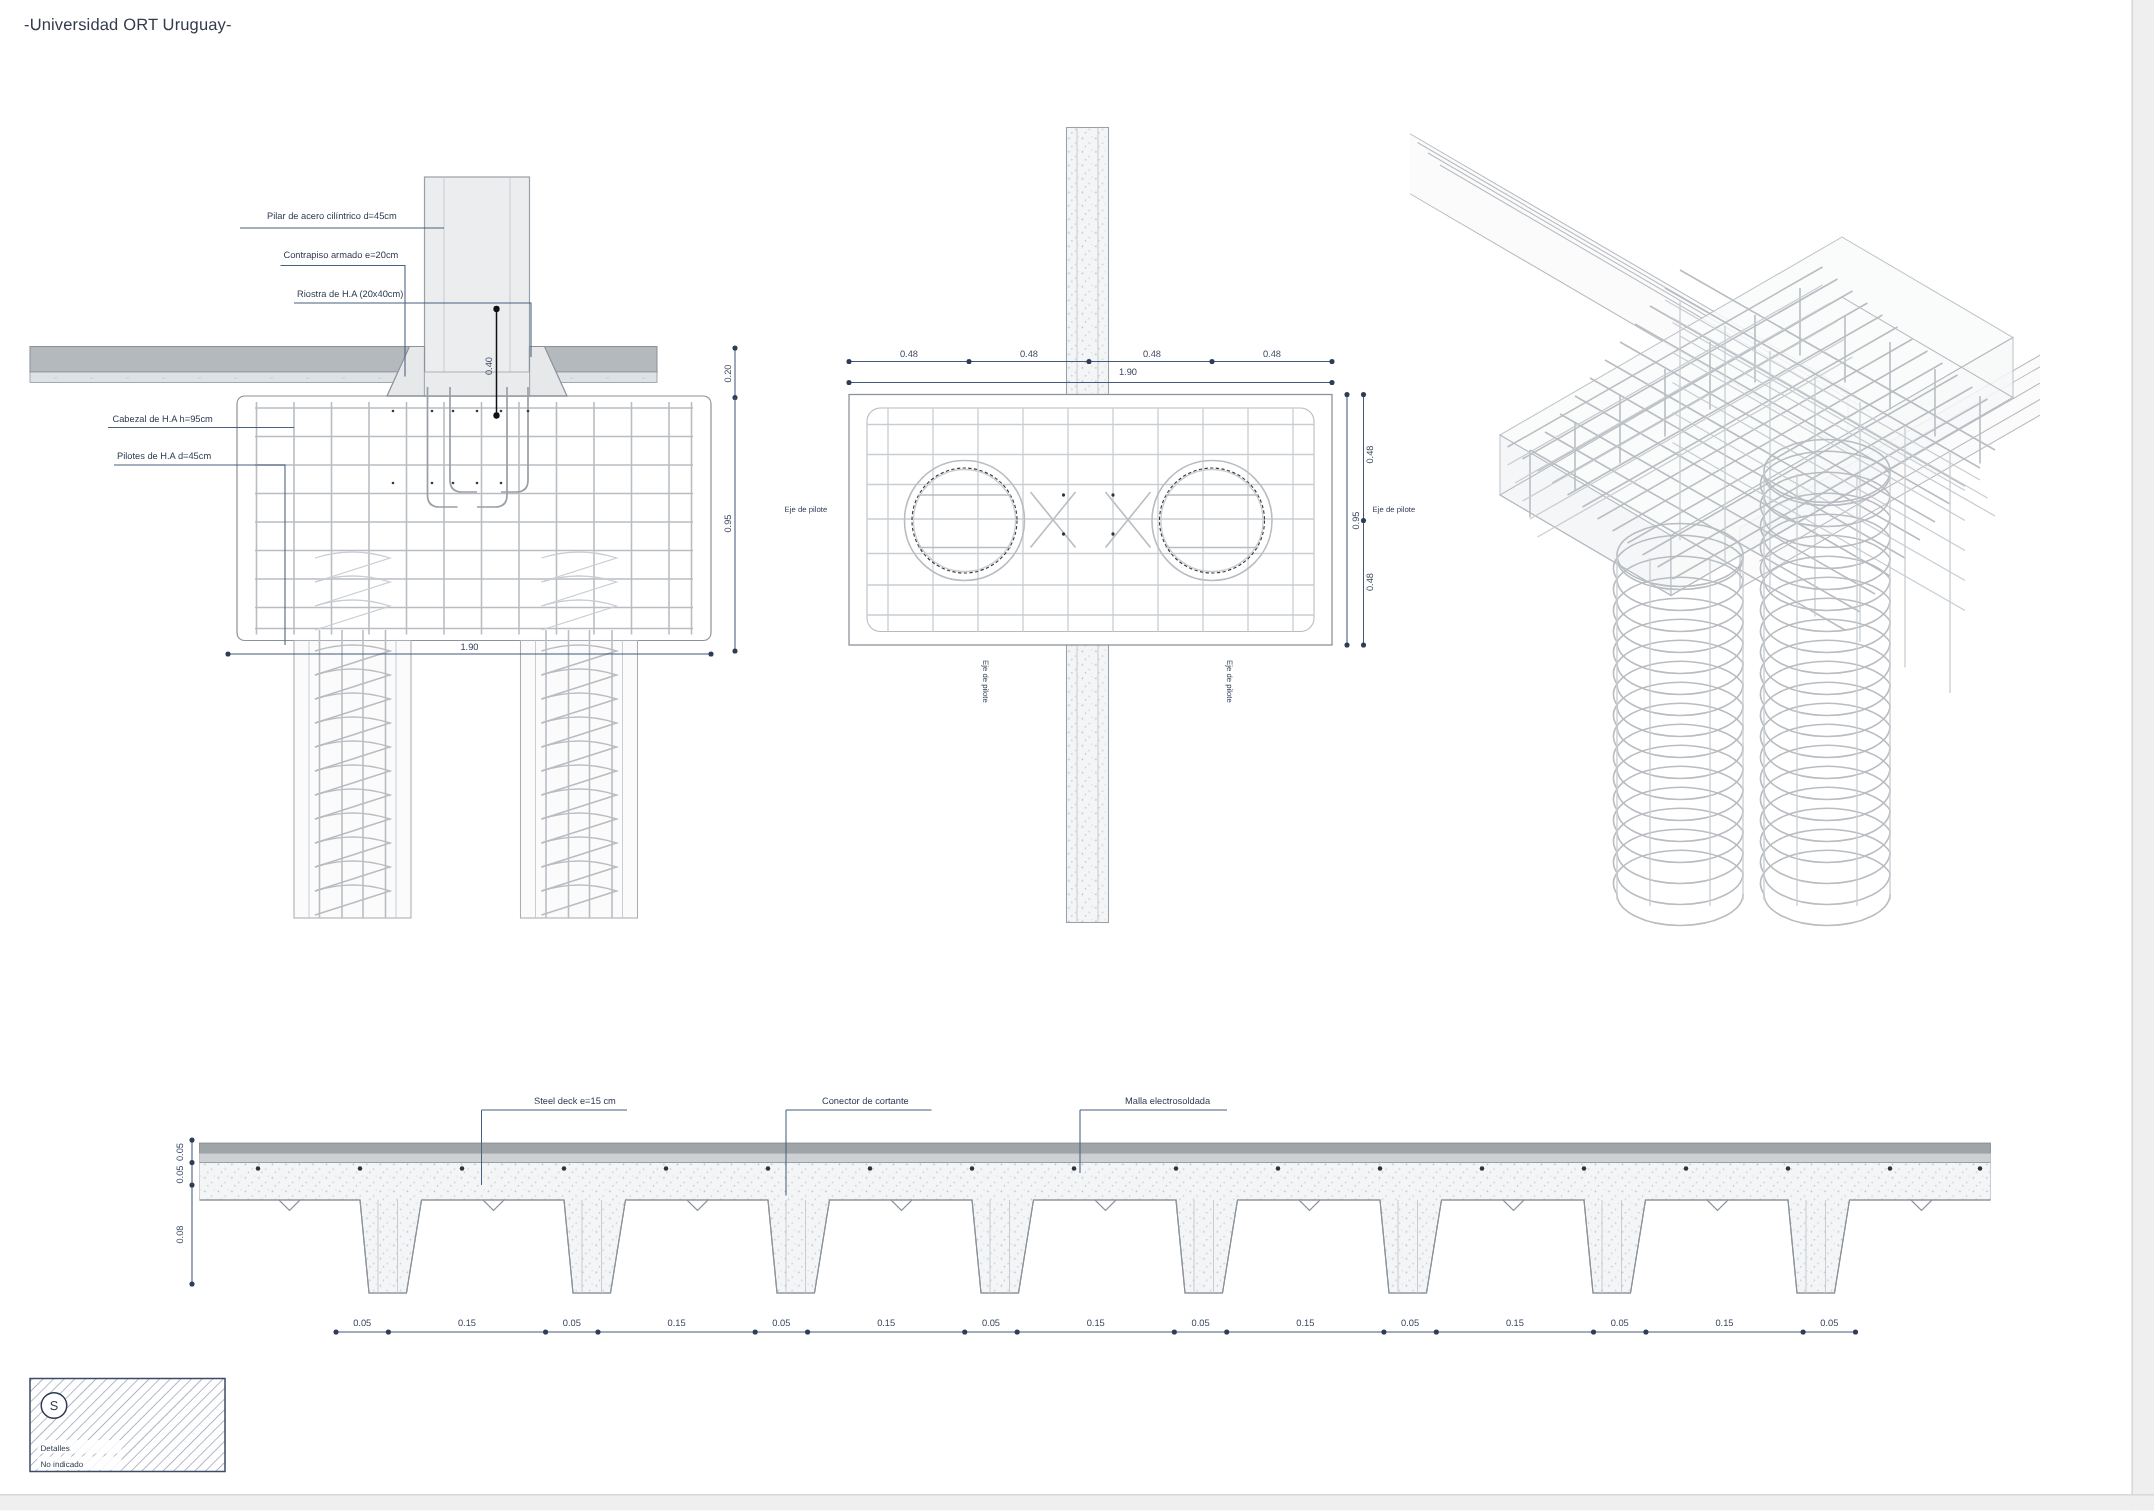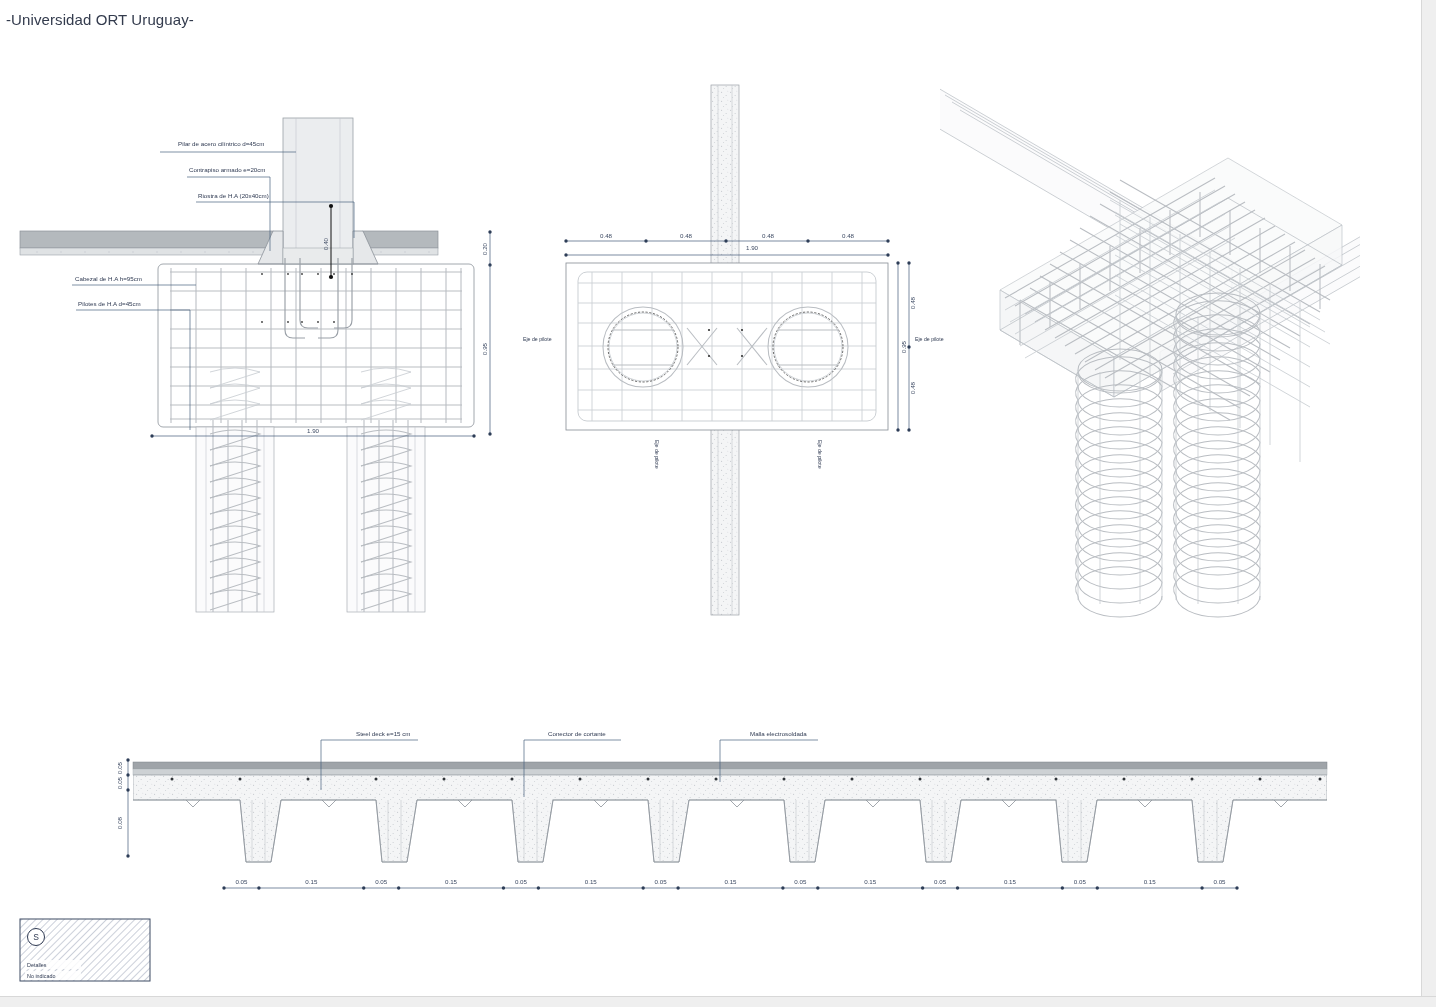--- a/index.html
+++ b/index.html
@@ -18,22 +18,22 @@
   }
   .gutter-right{
     position:absolute;right:0;top:0;width:14px;height:1007px;
     background:#efefef;border-left:1px solid #d8d8d8;
   }
   .gutter-bottom{
     position:absolute;left:0;bottom:0;width:1436px;height:10px;
     background:#efefef;border-top:1px solid #d8d8d8;
   }
   .sheet-title{
-    position:absolute;left:6px;top:11px;
-    font-size:15px;color:#333b4d;letter-spacing:.1px;
+    position:absolute;left:16px;top:11px;
+    font-size:11px;color:#333b4d;letter-spacing:.1px;
     white-space:nowrap;
   }
   svg{position:absolute;left:0;top:0;overflow:visible;}
   text{font-family:"Liberation Sans", sans-serif;fill:#2f3a52;}
   .lbl{font-size:6.2px;}
   .dim{font-size:6.2px;fill:#3d4a63;}
   .tiny{font-size:5.2px;}
   .leader{stroke:#47617e;stroke-width:.7px;fill:none;}
   .dimline{stroke:#44597a;stroke-width:.7px;fill:none;}
   .dimdot{fill:#2d3d57;}

